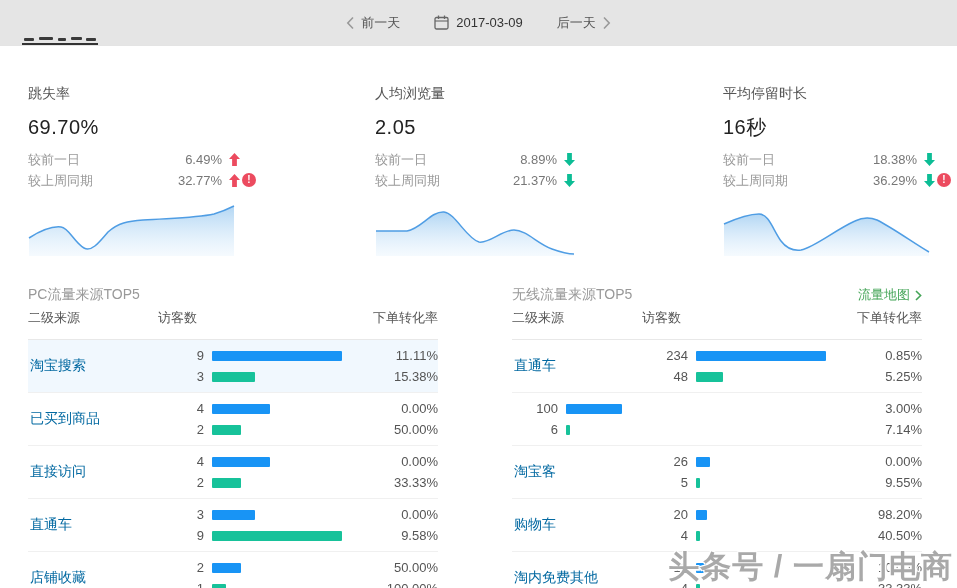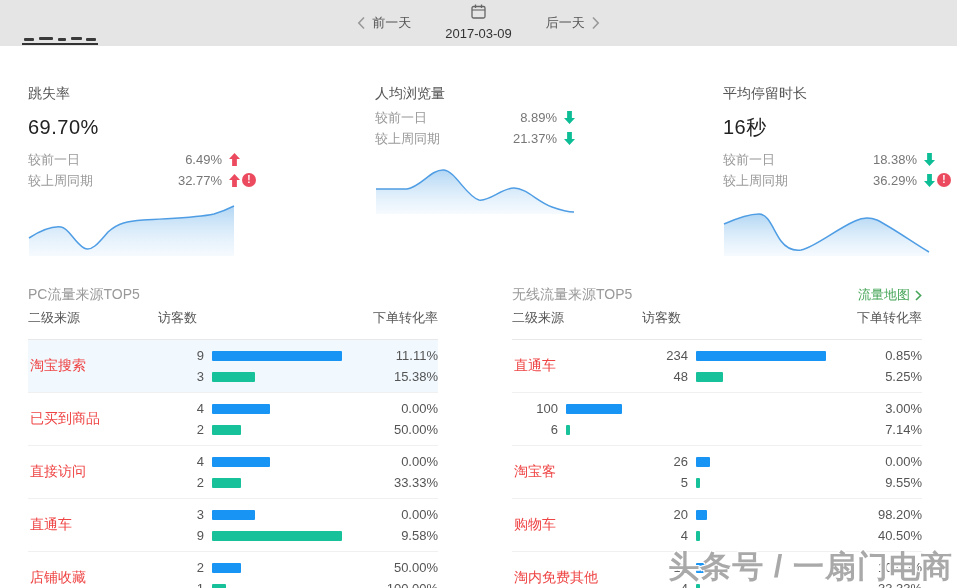--- a/index.html
+++ b/index.html
@@ -9,21 +9,21 @@
     color:#333;-webkit-font-smoothing:antialiased;
   }
   
   .topbar{
     position:absolute;left:0;top:0;width:957px;height:45px;
     border-bottom:1px solid #e4e4e4;background:#e5e5e5;
     display:flex;align-items:center;justify-content:center;gap:8px;
   }
   .nav-btn{display:flex;align-items:center;gap:6px;color:#555;font-size:13px;cursor:pointer;}
   .nav-btn svg{display:block;}
-  .date-btn{display:flex;align-items:center;gap:7px;color:#333;font-size:13px;margin:0 26px;cursor:pointer;flex-direction:column;}
+  .date-btn{display:flex;align-items:center;gap:7px;color:#333;font-size:13px;margin:0 26px;cursor:pointer;}
   .chev{stroke:#999;stroke-width:1.6;fill:none;}
   
   .clipped-tab{position:absolute;left:22px;top:30px;width:78px;height:15px;}
   .clipped-tab .frag{position:absolute;bottom:4px;height:3px;background:#3a3a3a;border-radius:1px;}
   .clipped-tab .underline{position:absolute;left:0;bottom:0;width:76px;height:2px;background:#333;}
   
   .card{position:absolute;top:85px;}
   .card.c1{left:28px;width:212px;}
   .card.c2{left:375px;width:200px;}
   .card.c3{left:723px;width:212px;}
@@ -47,21 +47,21 @@
   .ttable.right{left:512px;}
   .table-title-row{display:flex;align-items:center;height:24px;}
   .table-title{font-size:14px;color:#999;}
   .map-link{margin-left:auto;display:flex;align-items:center;gap:5px;font-size:13px;color:#45a558;cursor:pointer;text-decoration:none;}
   .thead{display:flex;height:30px;border-bottom:1px solid #e8e8e8;font-size:13px;color:#555;margin-top:2px;}
   .col-source{width:130px;}
   .col-visitors{width:120px;}
   .col-conv{margin-left:auto;}
   .trow{display:flex;align-items:center;height:52px;border-bottom:1px solid #f0f0f0;}
   .trow.hl{background:#f1f8fe;}
-  .rname{width:130px;font-size:14px;color:#ef4444;padding-left:2px;box-sizing:border-box;}
+  .rname{width:130px;font-size:14px;color:#0369a1;padding-left:2px;box-sizing:border-box;}
   .rlines{flex:1;display:flex;flex-direction:column;gap:6px;}
   .rline{display:flex;align-items:center;height:15px;}
   .rnum{width:46px;text-align:right;font-size:13px;color:#555;}
   .barwrap{width:142px;margin-left:8px;display:flex;align-items:center;}
   .bar{height:10px;border-radius:1px;display:inline-block;}
   .bar.blue{background:#1894f5;}
   .bar.green{background:#17c29a;}
   .rpct{margin-left:auto;font-size:13px;color:#555;}
   
   .watermark{
@@ -136,20 +136,21 @@
         <stop offset="1" stop-color="#e9f4fd" stop-opacity="0.45"></stop>
       </linearGradient>
     </defs>
     <path d="M1,38 C12,31 24,26 33,27 C41,28 46,42 56,48 C63,52 70,44 80,32 C90,23 100,21 115,20 C145,18 168,18 186,14 C196,11 202,8 206,6 L206,56 L1,56 Z" fill="url(#sg)"></path>
     <path d="M1,38 C12,31 24,26 33,27 C41,28 46,42 56,48 C63,52 70,44 80,32 C90,23 100,21 115,20 C145,18 168,18 186,14 C196,11 202,8 206,6" fill="none" stroke="#4f9de4" stroke-width="1.5"></path>
   </svg>
 </div>
 
 <div class="card c2">
   <div class="metric-label">人均浏览量</div>
+  <div class="metric-value">2.05</div>
   <div class="cmp-row">
     <span>较前一日</span>
     <span class="cmp-value">8.89%</span>
     <span class="arr teal">
         <svg width="11" height="13" viewBox="0 0 12 14" style="transform: rotate(180deg);">
           <path class="apath" fill="currentColor" d="M6 0 L12 6.5 H8.6 V14 H3.4 V6.5 H0 Z"></path>
         </svg>
       </span>
 
   </div>

